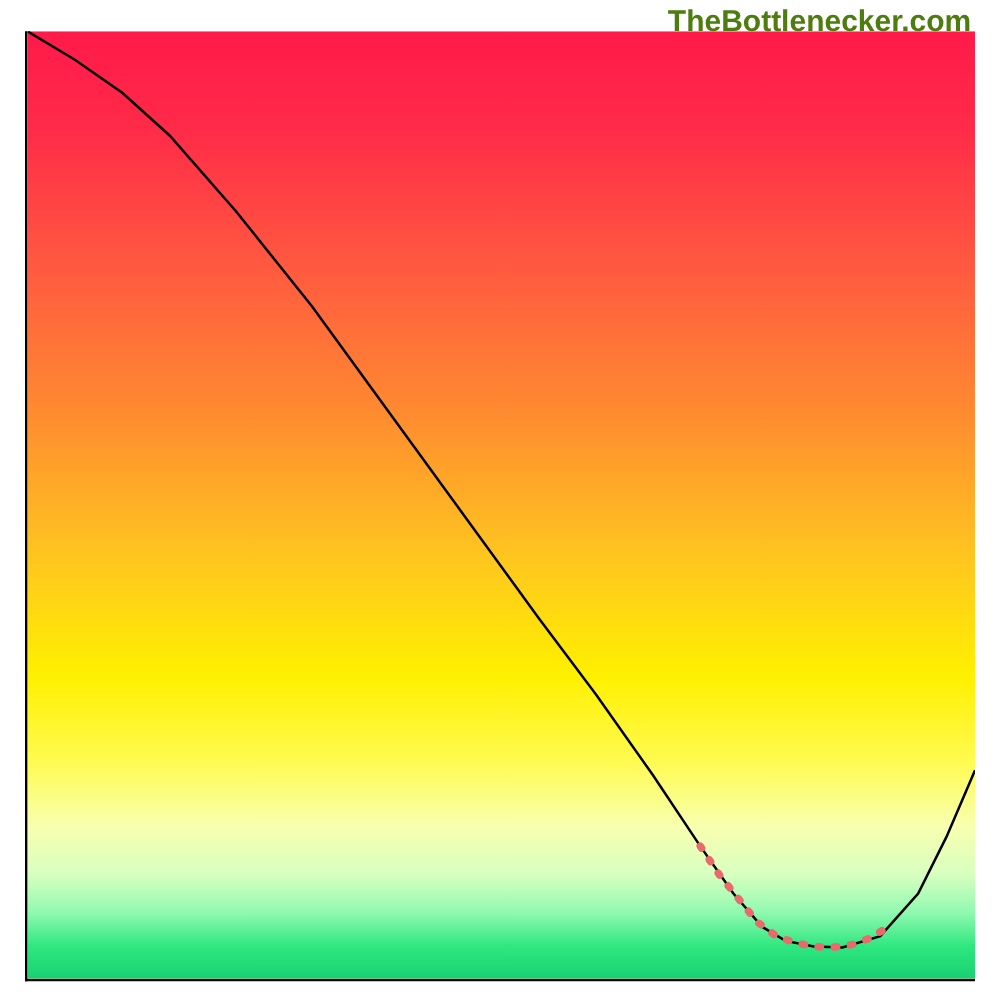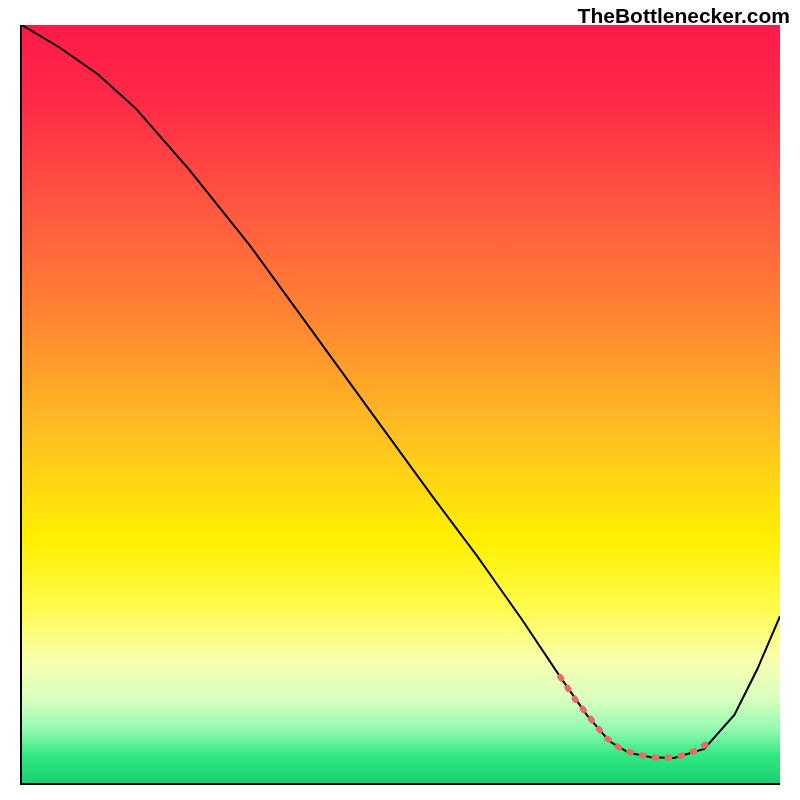--- a/index.html
+++ b/index.html
@@ -7,24 +7,24 @@
     padding: 0;
     width: 800px;
     height: 800px;
     position: relative;
     font-family: Arial, sans-serif;
     background: #fff;
   }
   .watermark {
     position: absolute;
     top: 4px;
-    right: 10px;
-    font-size: 21px;
+    right: 23px;
+    font-size: 24px;
     font-weight: bold;
-    color: #000000;
+    color: #4d7c0f;
     z-index: 10;
   }
   .chart-area {
     position: absolute;
     left: 20px;
     top: 25px;
     width: 760px;
     height: 760px;
     border: 2px solid #000;
     border-top: none;

